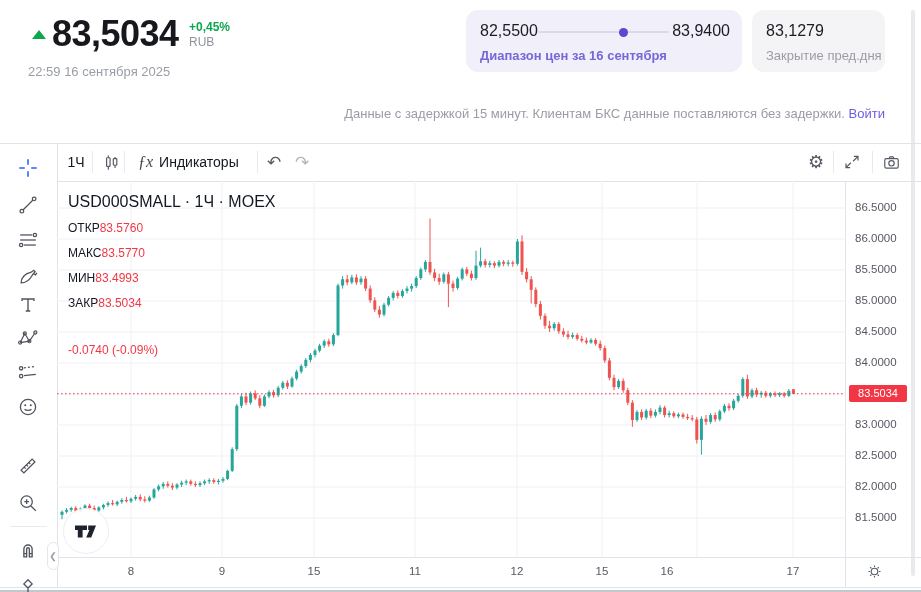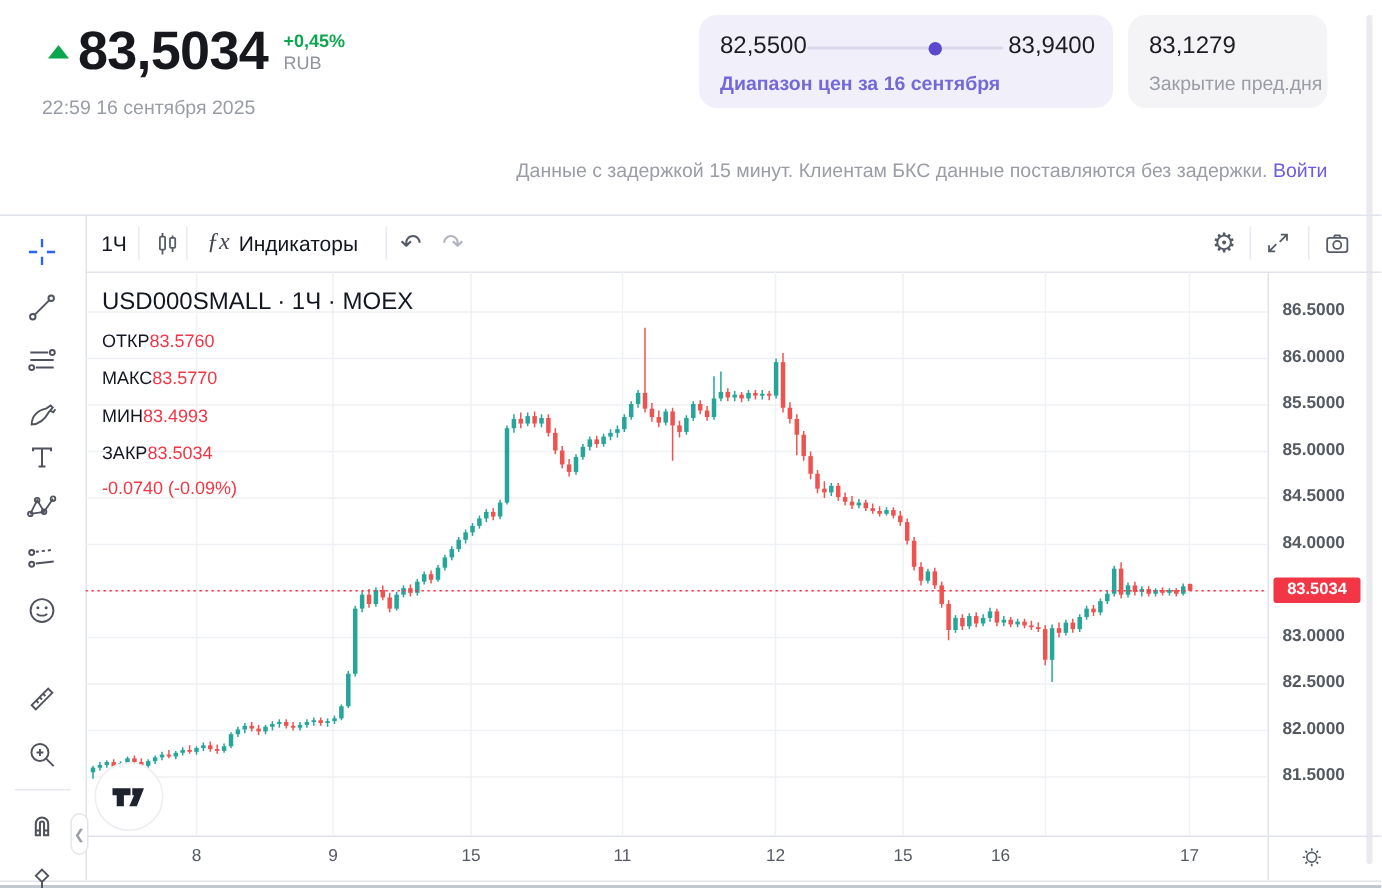--- a/index.html
+++ b/index.html
@@ -38,21 +38,21 @@
   .icon-gray { color:#555b66; }
   .icon-dim { color:#b2b5be; }
   .side-btn { width:32px; height:32px; display:flex; align-items:center; justify-content:center; border-radius:4px; cursor:pointer; }
   .collapse-tab { width:12px; height:28px; background:#fff; border:1px solid #e4e6ec; border-radius:7px;
                   display:flex; align-items:center; justify-content:center; font-size:9px; color:#9a9da5; cursor:pointer; }
 
   
   .legend { display:flex; align-items:baseline; gap:7px; white-space:nowrap;flex-direction:column; }
   .legend .sym { font-size:16px; color:#131722; }
   .legend .ol { font-size:12px; color:#131722; }
-  .legend .ov { font-size:12px; color:#f23645; }
+  .legend .ov { font-size:12px; color:#f23645;margin-top:25px; }
 
   
   .y-lab { position:absolute; left:10px; font-size:11.5px; color:#555962; }
   .x-lab { position:absolute; top:8px; transform:translateX(-50%); font-size:11.5px; color:#555962; }
   .price-tag { position:absolute; left:4px; width:58px; height:17px; background:#f23645; color:#fff;
                font-size:11px; line-height:17px; text-align:center; border-radius:2px; }
 
   .watermark { width:46px; height:46px; border-radius:50%; background:rgba(255,255,255,0.88);
                border:1px solid #edeef2; display:flex; align-items:center; justify-content:center; }
 </style>
@@ -578,21 +578,21 @@
     <span class="ov">-0.0740 (-0.09%)</span>
   </div>
 
   <div class="abs watermark" style="left:63px; top:508px;">
     <svg width="24" height="15" viewBox="0 0 24 14">
       <path d="M1 1h12v4.6H8.6V13H3.8V5.6H1Z" fill="#1e222d"></path>
       <path d="M14.2 1H22L17.2 13h-5l3.2-7.4h-1.2Z" fill="#1e222d"></path>
     </svg>
   </div>
 
-  <div id="y-axis" class="abs" style="left:845px; top:181px; width:76px; height:376px;font-weight:bold;">
+  <div id="y-axis" class="abs" style="left:845px; top:181px; width:76px; height:376px;">
       <div class="y-lab" style="top: 19.97px;">86.5000</div>
       <div class="y-lab" style="top: 50.97px;">86.0000</div>
       <div class="y-lab" style="top: 81.97px;">85.5000</div>
       <div class="y-lab" style="top: 112.97px;">85.0000</div>
       <div class="y-lab" style="top: 143.97px;">84.5000</div>
       <div class="y-lab" style="top: 174.97px;">84.0000</div>
       <div class="y-lab" style="top: 236.97px;">83.0000</div>
       <div class="y-lab" style="top: 267.97px;">82.5000</div>
       <div class="y-lab" style="top: 298.97px;">82.0000</div>
       <div class="y-lab" style="top: 329.97px;">81.5000</div>

